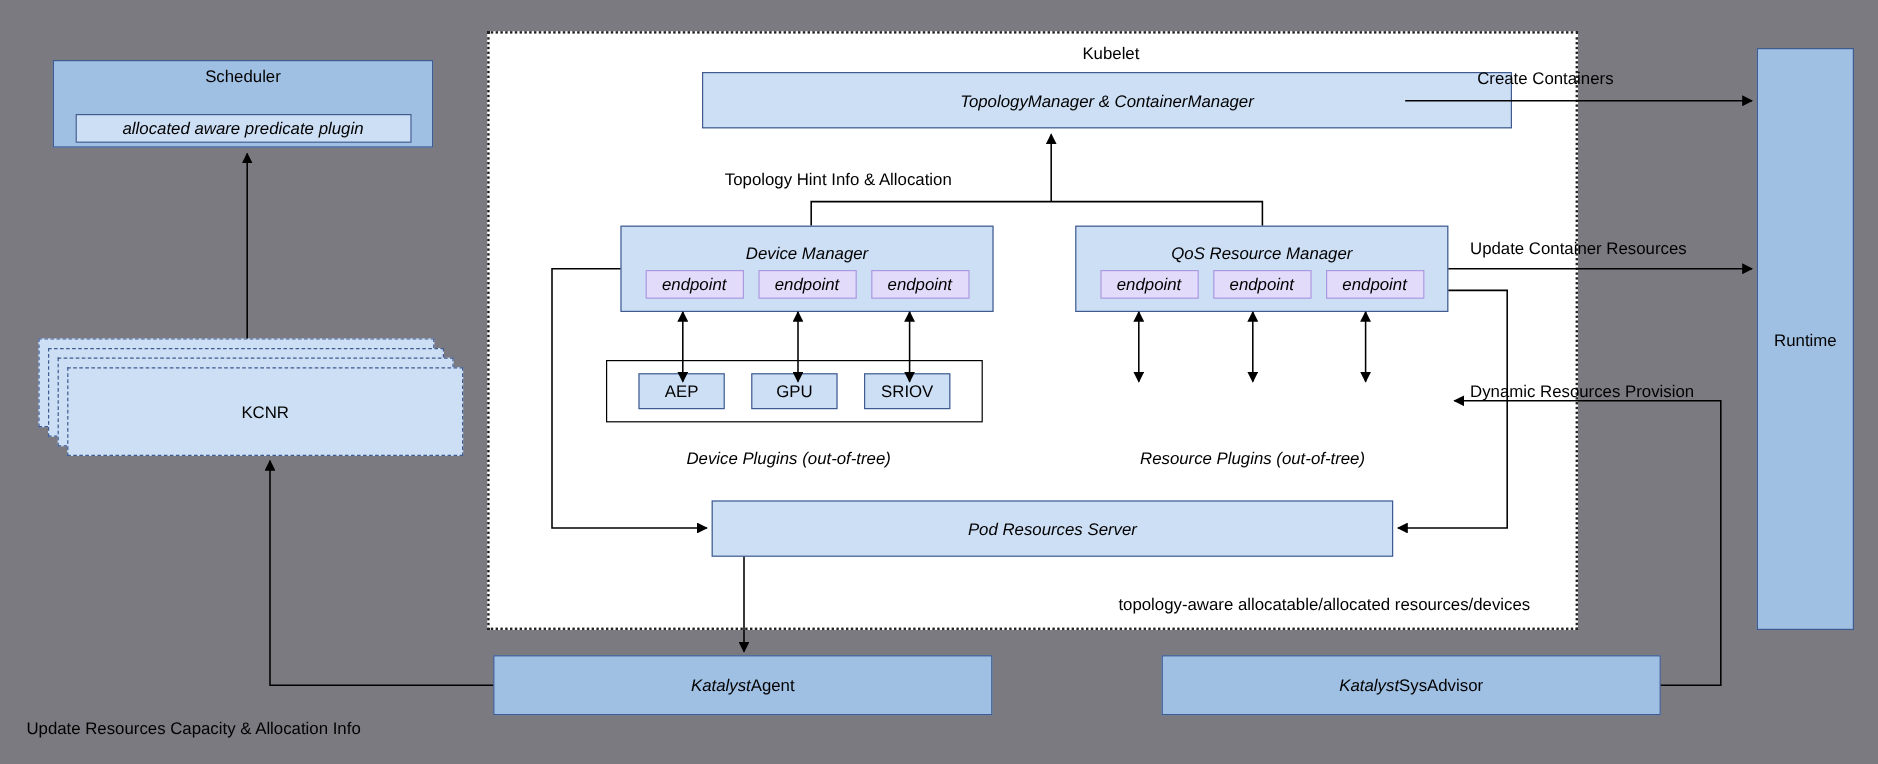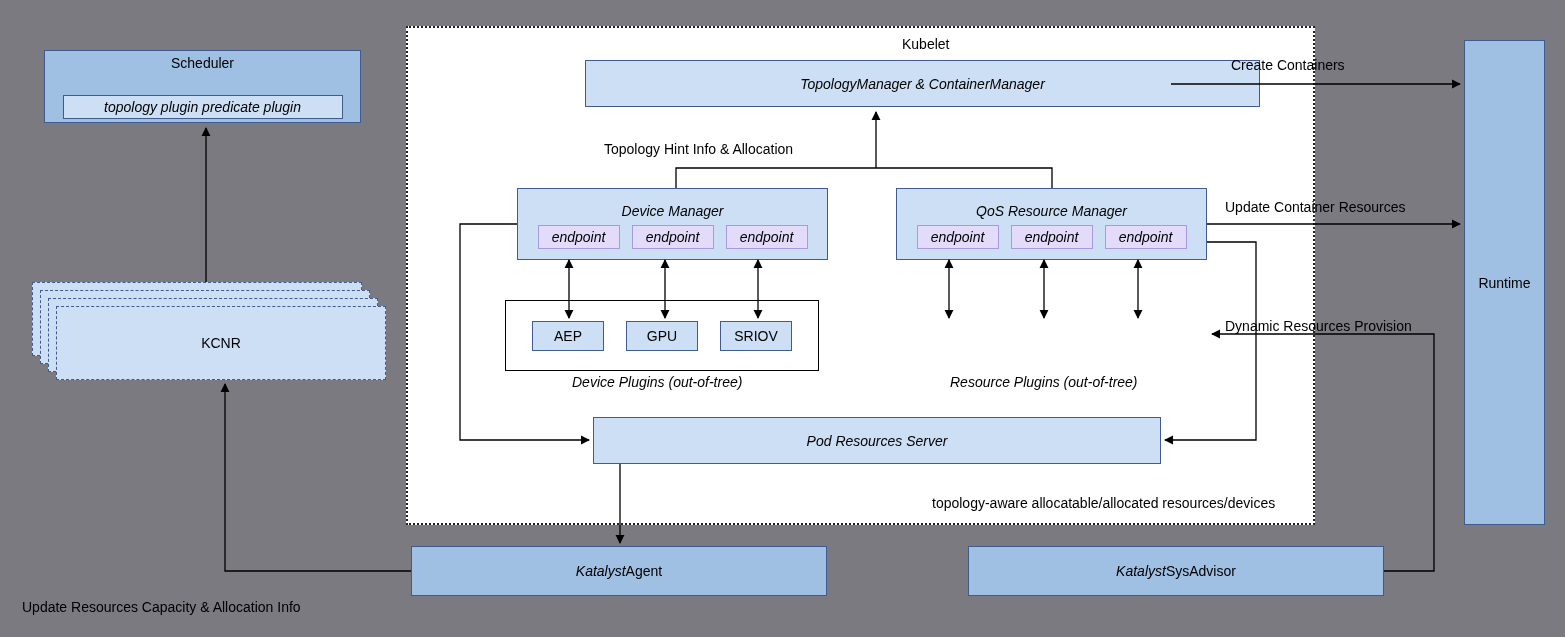--- a/index.html
+++ b/index.html
@@ -54,21 +54,21 @@
     pointer-events: none;
   }
 </style>
 </head>
 <body>
 
 <div class="canvas">
 
   <div class="box mid-blue" style="left:44px; top:50px; width:317px; height:73px; flex-direction:column; gap:24px;">
     <div class="nowrap">Scheduler</div>
-    <div class="box light-blue italic nowrap" style="position:relative; width:280px; height:24px;">topology plugin predicate plugin</div>
+    <div class="box light-blue italic nowrap" style="position:relative; width:280px; height:24px;">allocated aware predicate plugin</div>
   </div>
 
   <div class="kcnr-stack" style="left:32px; top:282px; width:330px; height:74px;"></div>
   <div class="kcnr-stack" style="left:40px; top:290px; width:330px; height:74px;"></div>
   <div class="kcnr-stack" style="left:48px; top:298px; width:330px; height:74px;"></div>
   <div class="box kcnr-stack nowrap" style="left:56px; top:306px; width:330px; height:74px;">KCNR</div>
 
   <div class="box white-dashed" style="left:406px; top:26px; width:909px; height:499px;"></div>
   <div class="label bold" style="left:902px; top:36px;">Kubelet</div>
 
@@ -78,21 +78,21 @@
 
   <div class="box light-blue" style="left:517px; top:188px; width:311px; height:72px; flex-direction:column;">
     <div class="italic nowrap" style="margin-top:4px; margin-bottom:6px;">Device Manager</div>
     <div style="display:flex; gap:12px;">
       <div class="box lavender italic" style="position:relative; width:82px; height:24px;">endpoint</div>
       <div class="box lavender italic" style="position:relative; width:82px; height:24px;">endpoint</div>
       <div class="box lavender italic" style="position:relative; width:82px; height:24px;">endpoint</div>
     </div>
   </div>
 
-  <div class="box thin-border" style="left:505px; top:300px; width:314px; height:71px;">
+  <div class="box thin-border" style="left:505px; top:300px; width:314px; height:52px;">
     <div style="display:flex; gap:22px;">
       <div class="box light-blue" style="position:relative; width:72px; height:30px;">AEP</div>
       <div class="box light-blue" style="position:relative; width:72px; height:30px;">GPU</div>
       <div class="box light-blue" style="position:relative; width:72px; height:30px;">SRIOV</div>
     </div>
   </div>
   <div class="label italic" style="left:572px; top:374px;">Device Plugins (out-of-tree)</div>
 
   <div class="box light-blue" style="left:896px; top:188px; width:311px; height:72px; flex-direction:column;">
     <div class="italic nowrap" style="margin-top:4px; margin-bottom:6px;text-align:center;">QoS Resource Manager</div>

